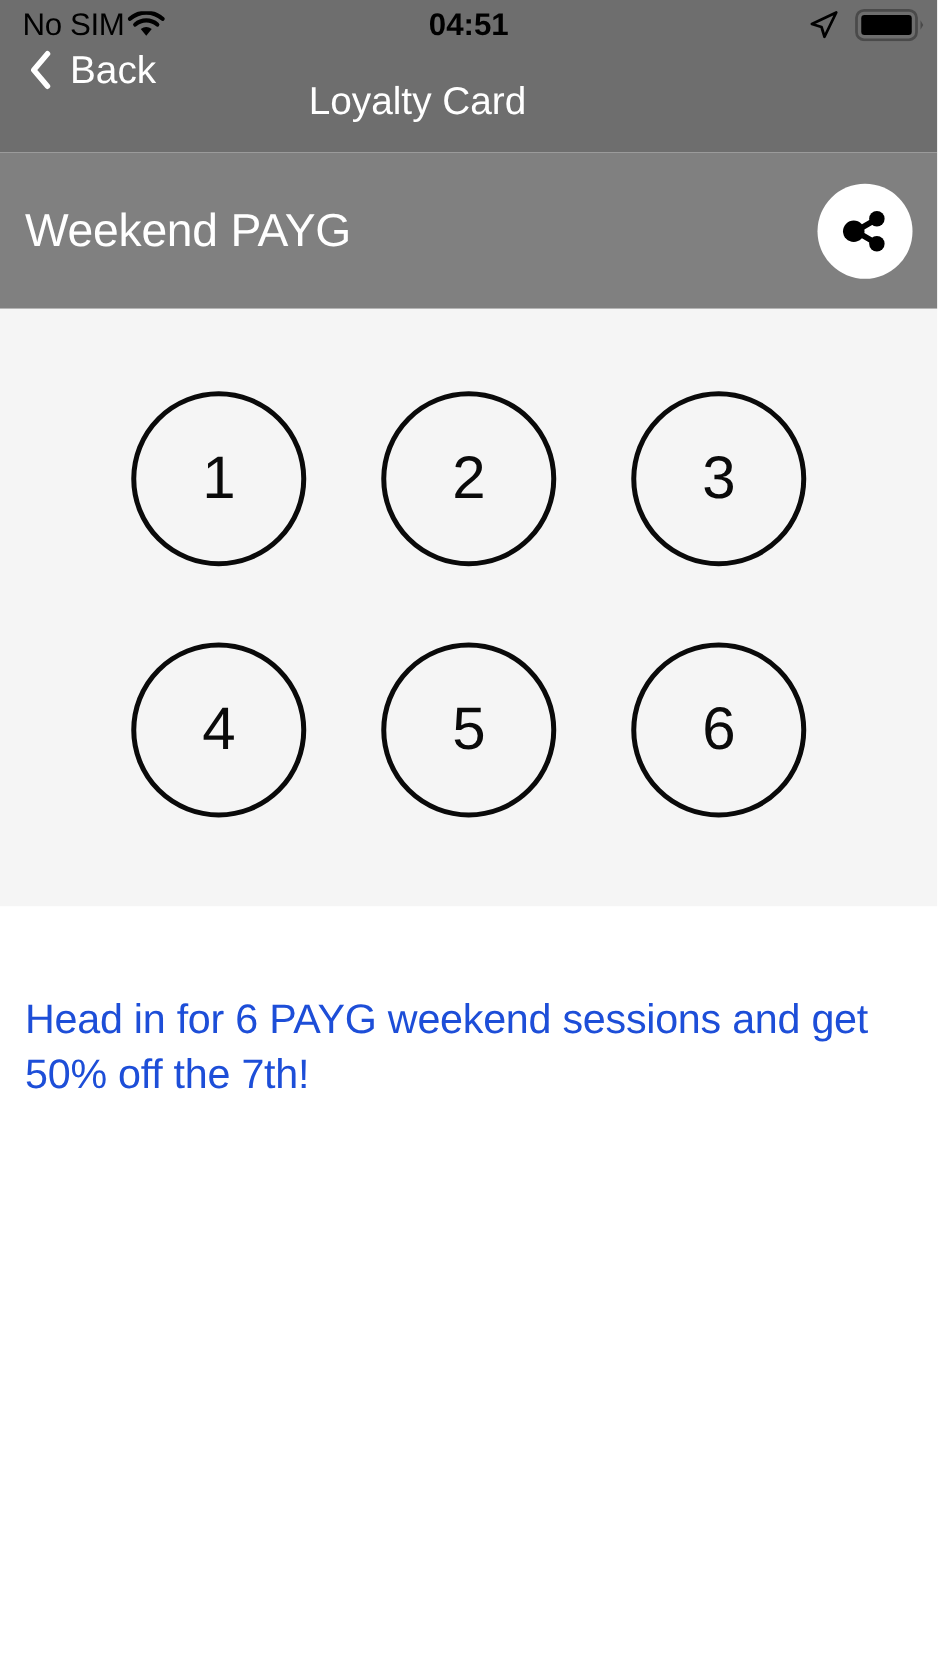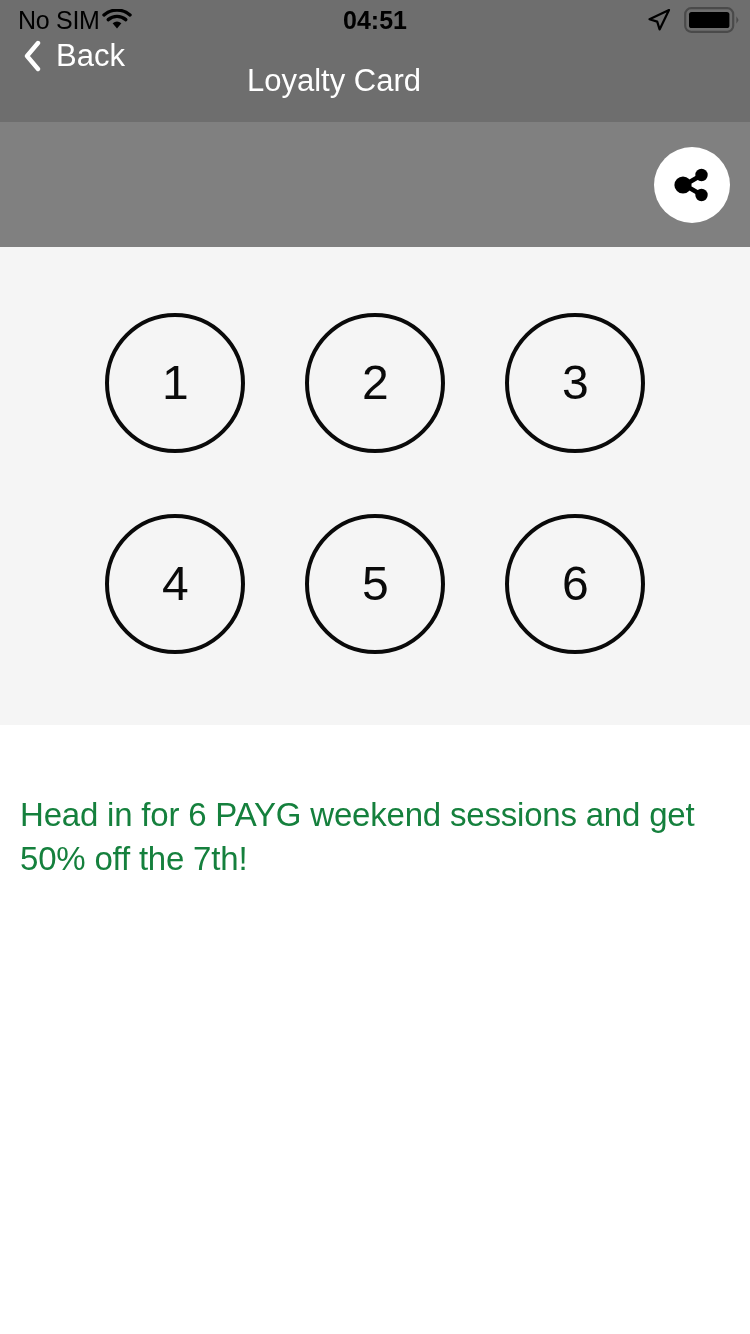--- a/index.html
+++ b/index.html
@@ -86,21 +86,21 @@
     cursor:pointer;
   }
   .stamp-num {
     font-size:48px; color:#0a0a0a; line-height:1;
     font-weight:400; letter-spacing:-0.5px;
   }
 
   
   .description {
     position:absolute; left:20px; top:793px; width:700px;
-    font-size:33px; line-height:1.32; color:#15803d;
+    font-size:33px; line-height:1.32; color:#1d4ed8;
     letter-spacing:-0.2px;
   }
 </style>
 </head>
 <body>
 
 <div id="app">
 
   <div class="statusbar">
     <div class="sb-left">
@@ -138,20 +138,21 @@
         <svg class="chev-left" width="20" height="32" viewBox="0 0 20 32">
           <path d="M16 3 L5 16 L16 29" fill="none" stroke="#ffffff" stroke-width="4.4" stroke-linecap="round" stroke-linejoin="round"></path>
         </svg>
       </span>
       <span class="nav-back-label">Back</span>
     </div>
     <div class="nav-title">Loyalty Card</div>
   </div>
 
   <div class="headerband">
+    <div class="card-title">Weekend PAYG</div>
     <div class="share-button">
       <span>
         <svg class="share-icon" width="44" height="44" viewBox="0 0 44 44">
           <line x1="14.5" y1="22" x2="30" y2="13" stroke="#000" stroke-width="4.6" stroke-linecap="round"></line>
           <line x1="14.5" y1="22" x2="30" y2="31" stroke="#000" stroke-width="4.6" stroke-linecap="round"></line>
           <circle cx="13" cy="22" r="8.6" fill="#000"></circle>
           <circle cx="31.5" cy="12" r="6.2" fill="#000"></circle>
           <circle cx="31.5" cy="32" r="6.2" fill="#000"></circle>
         </svg>
       </span>

